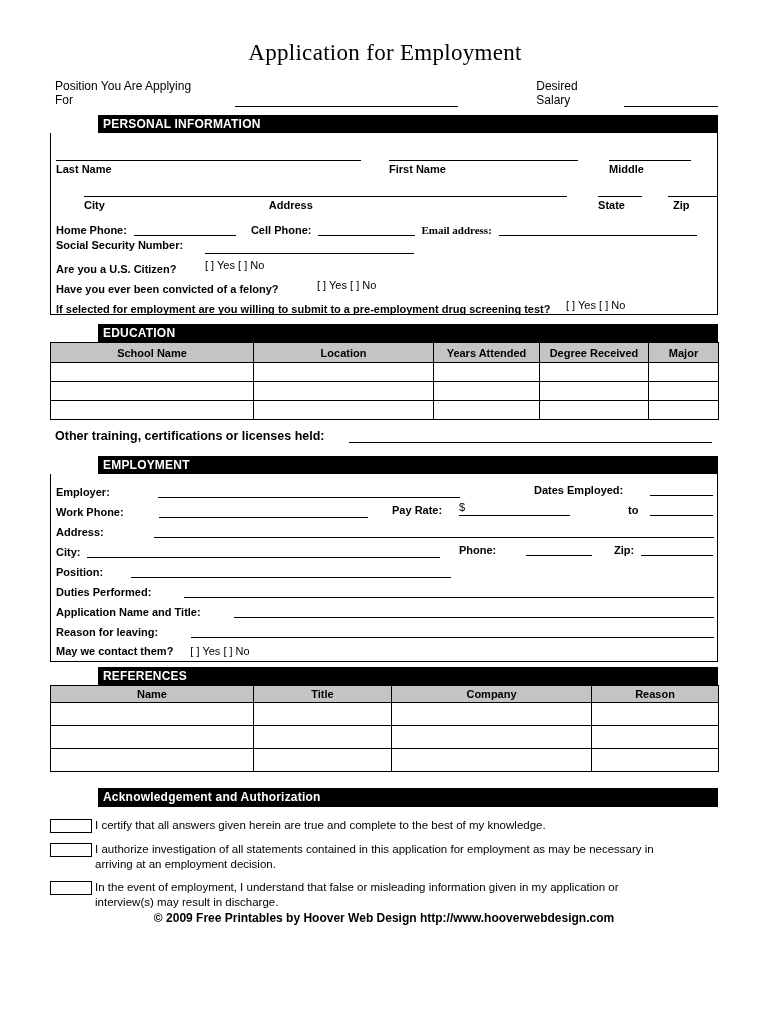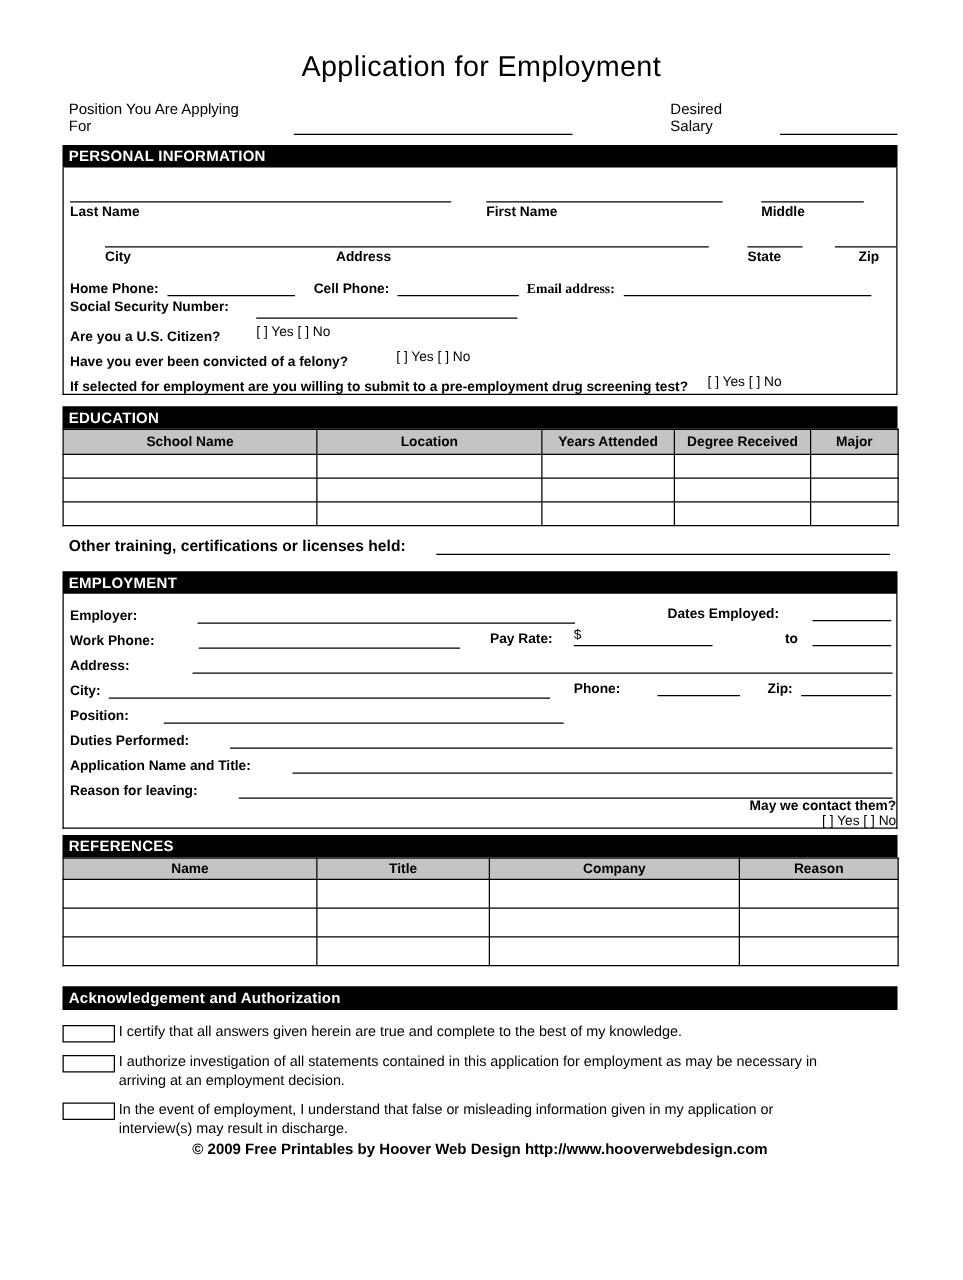--- a/index.html
+++ b/index.html
@@ -4,27 +4,27 @@
 <style>
   * { box-sizing: border-box; }
   html,body { margin:0; padding:0; background:#fff; }
   .sheet {
     position:relative; width:770px; height:1024px; background:#fff;
     font-family:"Liberation Sans","DejaVu Sans",sans-serif; color:#000; overflow:hidden;
   }
   .content { margin-left:50px; width:668px; }
 
   .title { font-size:23px; font-weight:bold; font-weight:600; text-align:center; margin:0; padding-top:40px; }
-  .title { font-weight:normal; letter-spacing:.3px; }
+  .title { font-weight:normal; letter-spacing:.3px;font-family:Liberation Serif, serif; }
 
   .toprow { display:flex; align-items:flex-end; font-size:12px; }
   .fline { display:inline-block; border-bottom:1.5px solid #000; height:13px; }
 
   .bar { background:#000; color:#fff; font-weight:bold; font-size:12px;
-         height:18px; line-height:18px; padding-left:5px; letter-spacing:.2px; }
+         height:18px; line-height:18px; padding-left:5px; letter-spacing:.2px;margin-left:48px; }
 
   .box { border:1.5px solid #000; border-top:none; }
 
   .labb { font-size:11px; font-weight:bold; }
   .lab  { font-size:11px; }
 
   .cols { display:flex; padding-left:5px; }
   .field .fl { border-bottom:1.5px solid #000; height:13px; }
   .field .fb { font-size:11px; font-weight:bold; padding-top:2px; }
 
@@ -89,21 +89,21 @@
           <div class="fb">City</div>
         </div>
         <div class="field" style="width:305px;">
           <div class="fl"></div>
           <div class="fb">Address</div>
         </div>
         <div class="field" style="width:45px; margin-left:31px;">
           <div class="fl"></div>
           <div class="fb">State</div>
         </div>
-        <div class="field" style="width:50px; margin-left:26px;text-align:center;">
+        <div class="field" style="width:50px; margin-left:26px;">
           <div class="fl"></div>
           <div class="fb" style="padding-left:5px;">Zip</div>
         </div>
       </div>
       <div class="inlinerow" style="padding-top:12px;">
         <span class="labb">Home Phone:</span>
         <span class="fline" style="width:102px; margin-left:7px;"></span>
         <span class="labb" style="margin-left:15px;">Cell Phone:</span>
         <span class="fline" style="width:97px; margin-left:7px;"></span>
         <span class="labb" style="margin-left:6px;font-family:Liberation Serif, serif;">Email address:</span>
@@ -207,21 +207,21 @@
         <span class="fline grow" style="margin-left:33px;"></span>
       </div>
       <div class="erow">
         <span class="labb">Application Name and Title:</span>
         <span class="fline grow" style="margin-left:33px;"></span>
       </div>
       <div class="erow">
         <span class="labb">Reason for leaving:</span>
         <span class="fline grow" style="margin-left:33px;"></span>
       </div>
-      <div class="erow" style="height:19px;flex-direction:column;">
+      <div class="erow" style="height:19px;">
         <span class="labb">May we contact them?</span>
         <span class="lab" style="margin-left:17px;">[ ] Yes [ ] No</span>
       </div>
     </div>
 
     <div class="bar" style="margin-top:5px;">REFERENCES</div>
     <table class="ref-table">
       <colgroup>
           <col style="width:203px">
           <col style="width:138px">

